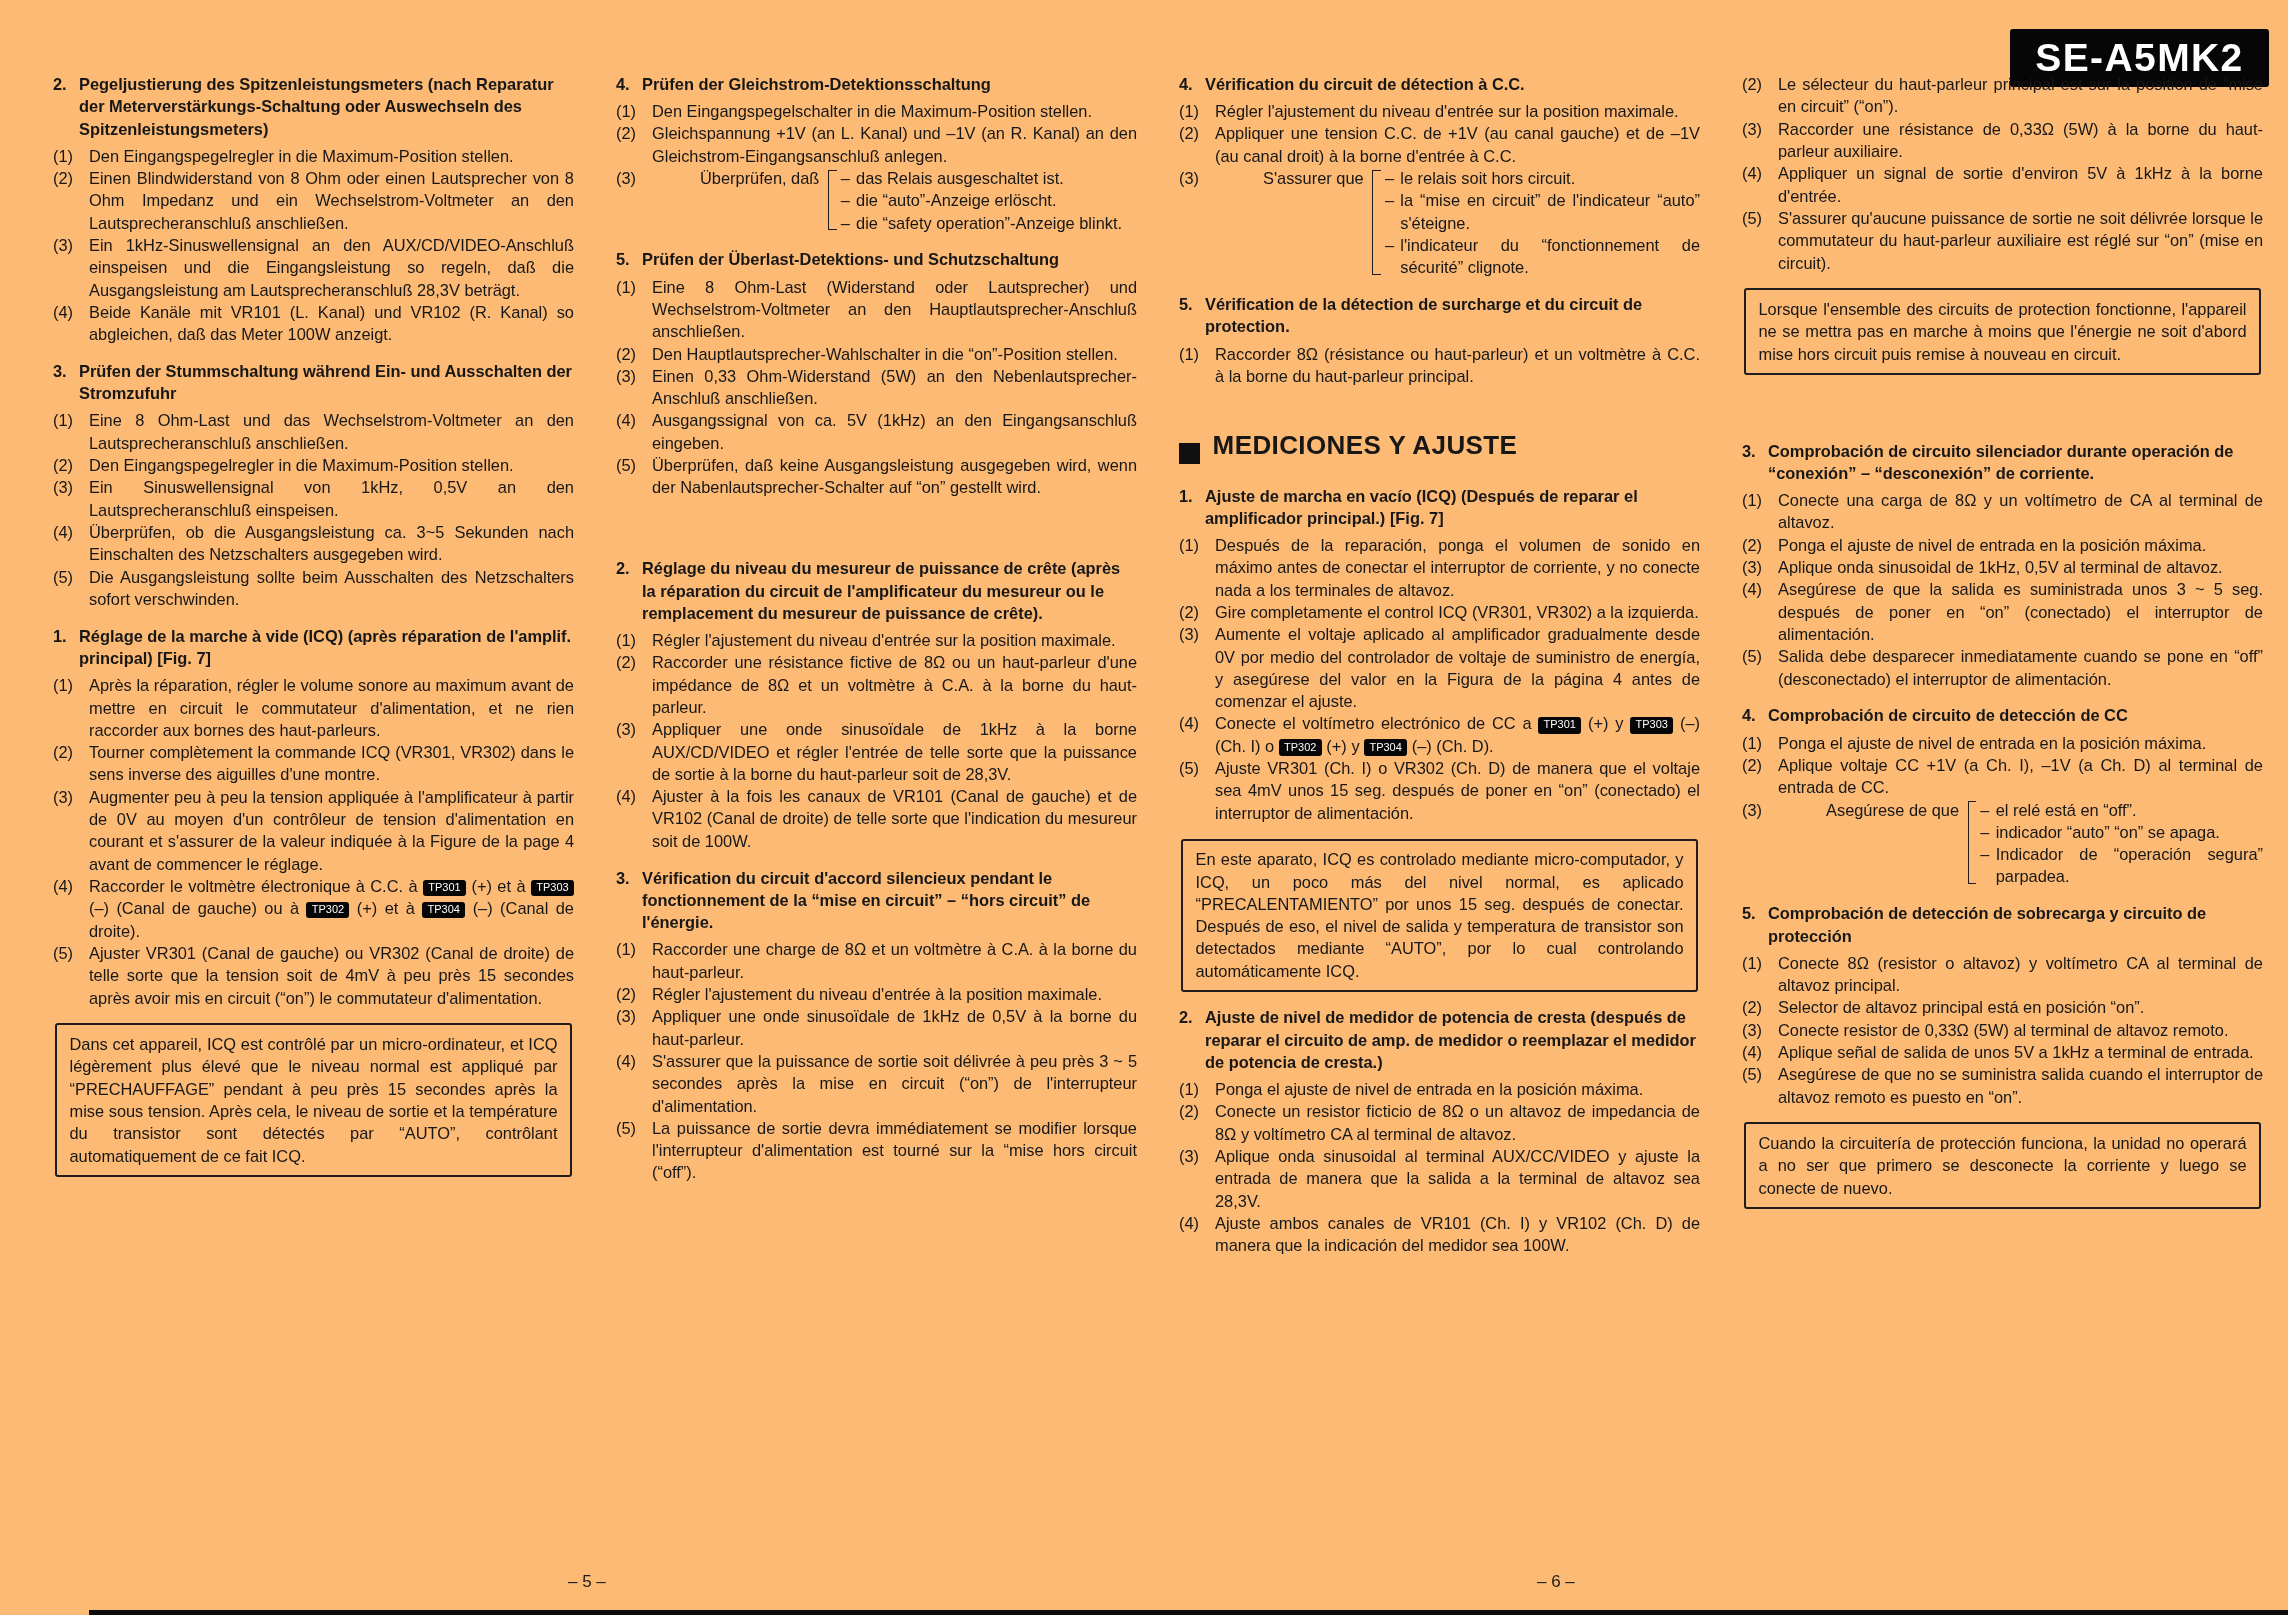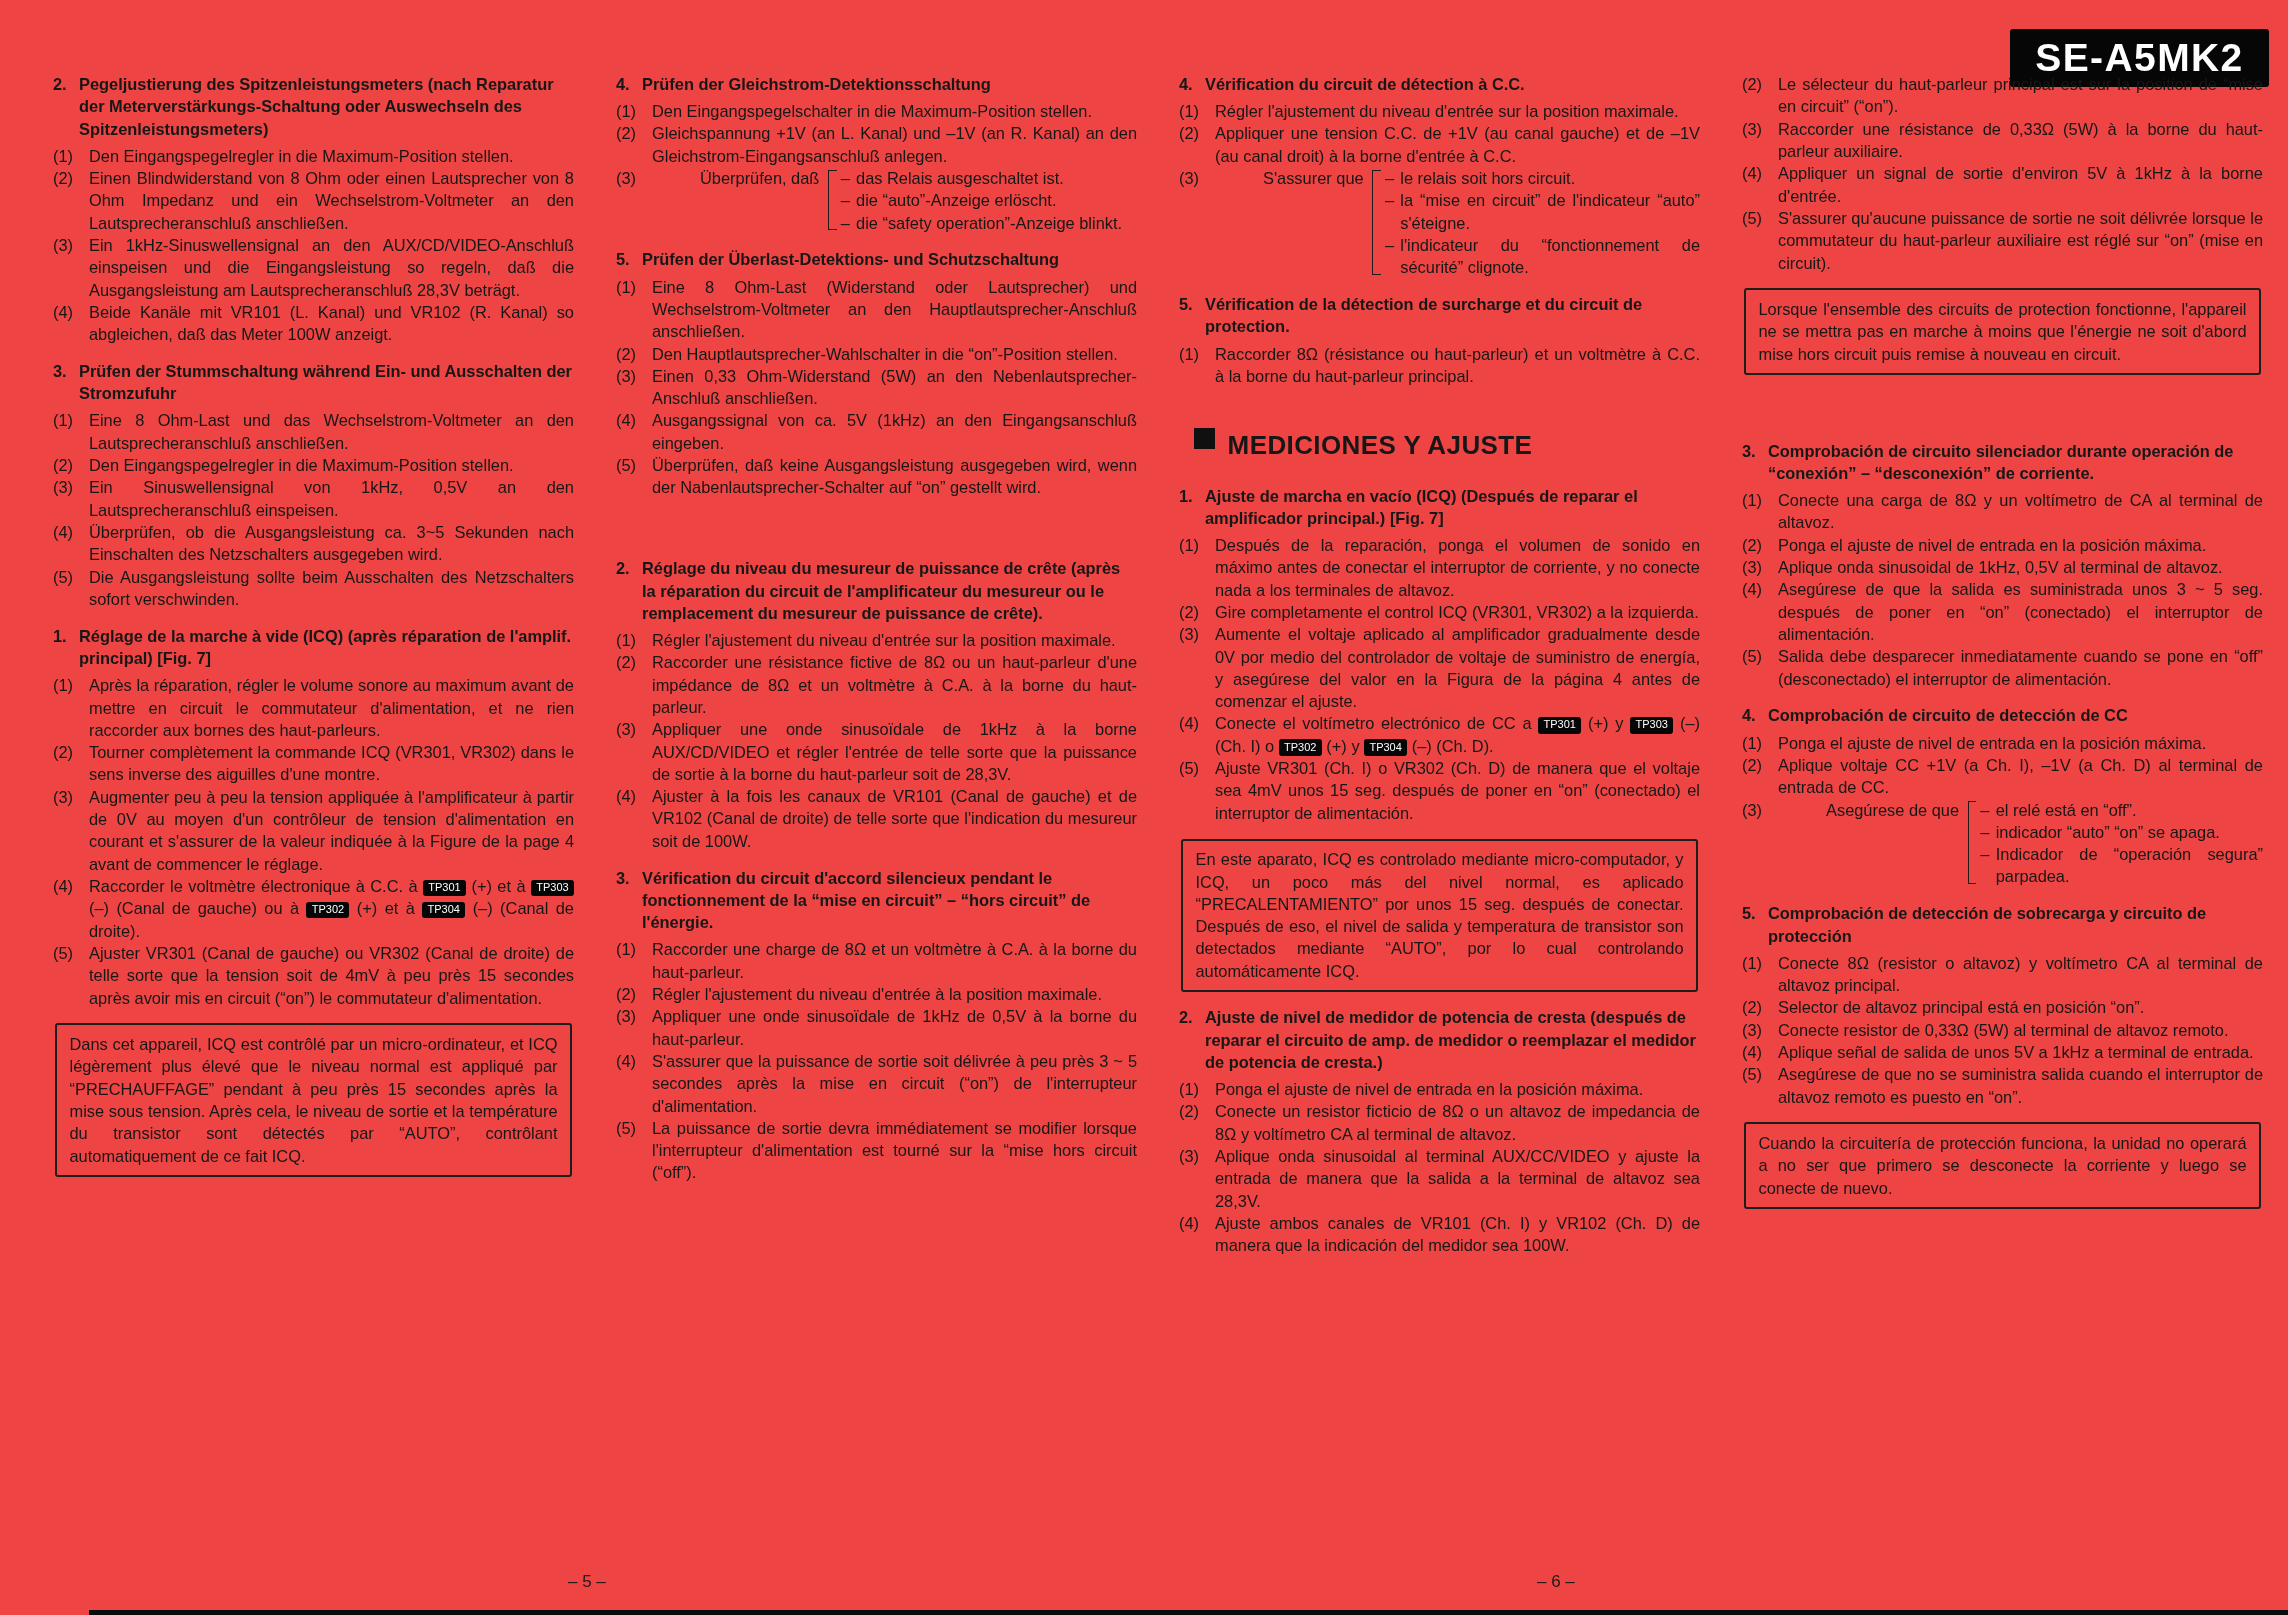--- a/index.html
+++ b/index.html
@@ -1,20 +1,20 @@
 <!DOCTYPE html>
 <html><head>
 <meta charset="utf-8">
 <style>
   * { margin:0; padding:0; box-sizing:border-box; }
   html,body { background:#d8d8d8; }
   .page {
     position:relative;
     width:2288px; height:1615px;
-    background:#ef4444;
+    background:#fdba74;
     font-family:"Liberation Sans","DejaVu Sans",sans-serif;
     color:#171717;
     overflow:hidden;
   }
   .model-badge {
     position:absolute; top:29px; right:19.3px;
     background:#060606; color:#ffffff;
     font-weight:bold; font-size:39px; line-height:1;
     padding:8.7px 25px 10.6px 25px;
     border-radius:2.9px; letter-spacing:1.4px;
@@ -28,23 +28,23 @@
   .heading { display:flex; font-weight:bold; margin:14.5px 0 4.8px 0; }
   .col > .heading:first-child { margin-top:0; }
   .hnum { flex:0 0 26px; }
   .htxt { flex:1; }
 
   .item { display:flex; }
   .inum { flex:0 0 36px; }
   .ibody { flex:1; text-align:justify; }
 
   .big-header {
-    display:flex; align-items:flex-start; gap:12.6px;
+    display:flex; align-items:flex-end; gap:12.6px;
     font-weight:bold; font-size:26px; letter-spacing:0.4px;
-    margin:41px 0 21px 15px;
+    margin:41px 0 21px 0;
   }
   .sq { width:21px; height:21px; background:#101010; display:inline-block; flex:0 0 21px; }
 
   .note {
     border:2.4px solid #1d1d1d; border-radius:3px;
     padding:7.7px 12.6px; margin:14.5px 1.9px 11.6px 1.9px;
     text-align:justify;
   }
 
   .tp-badge {

